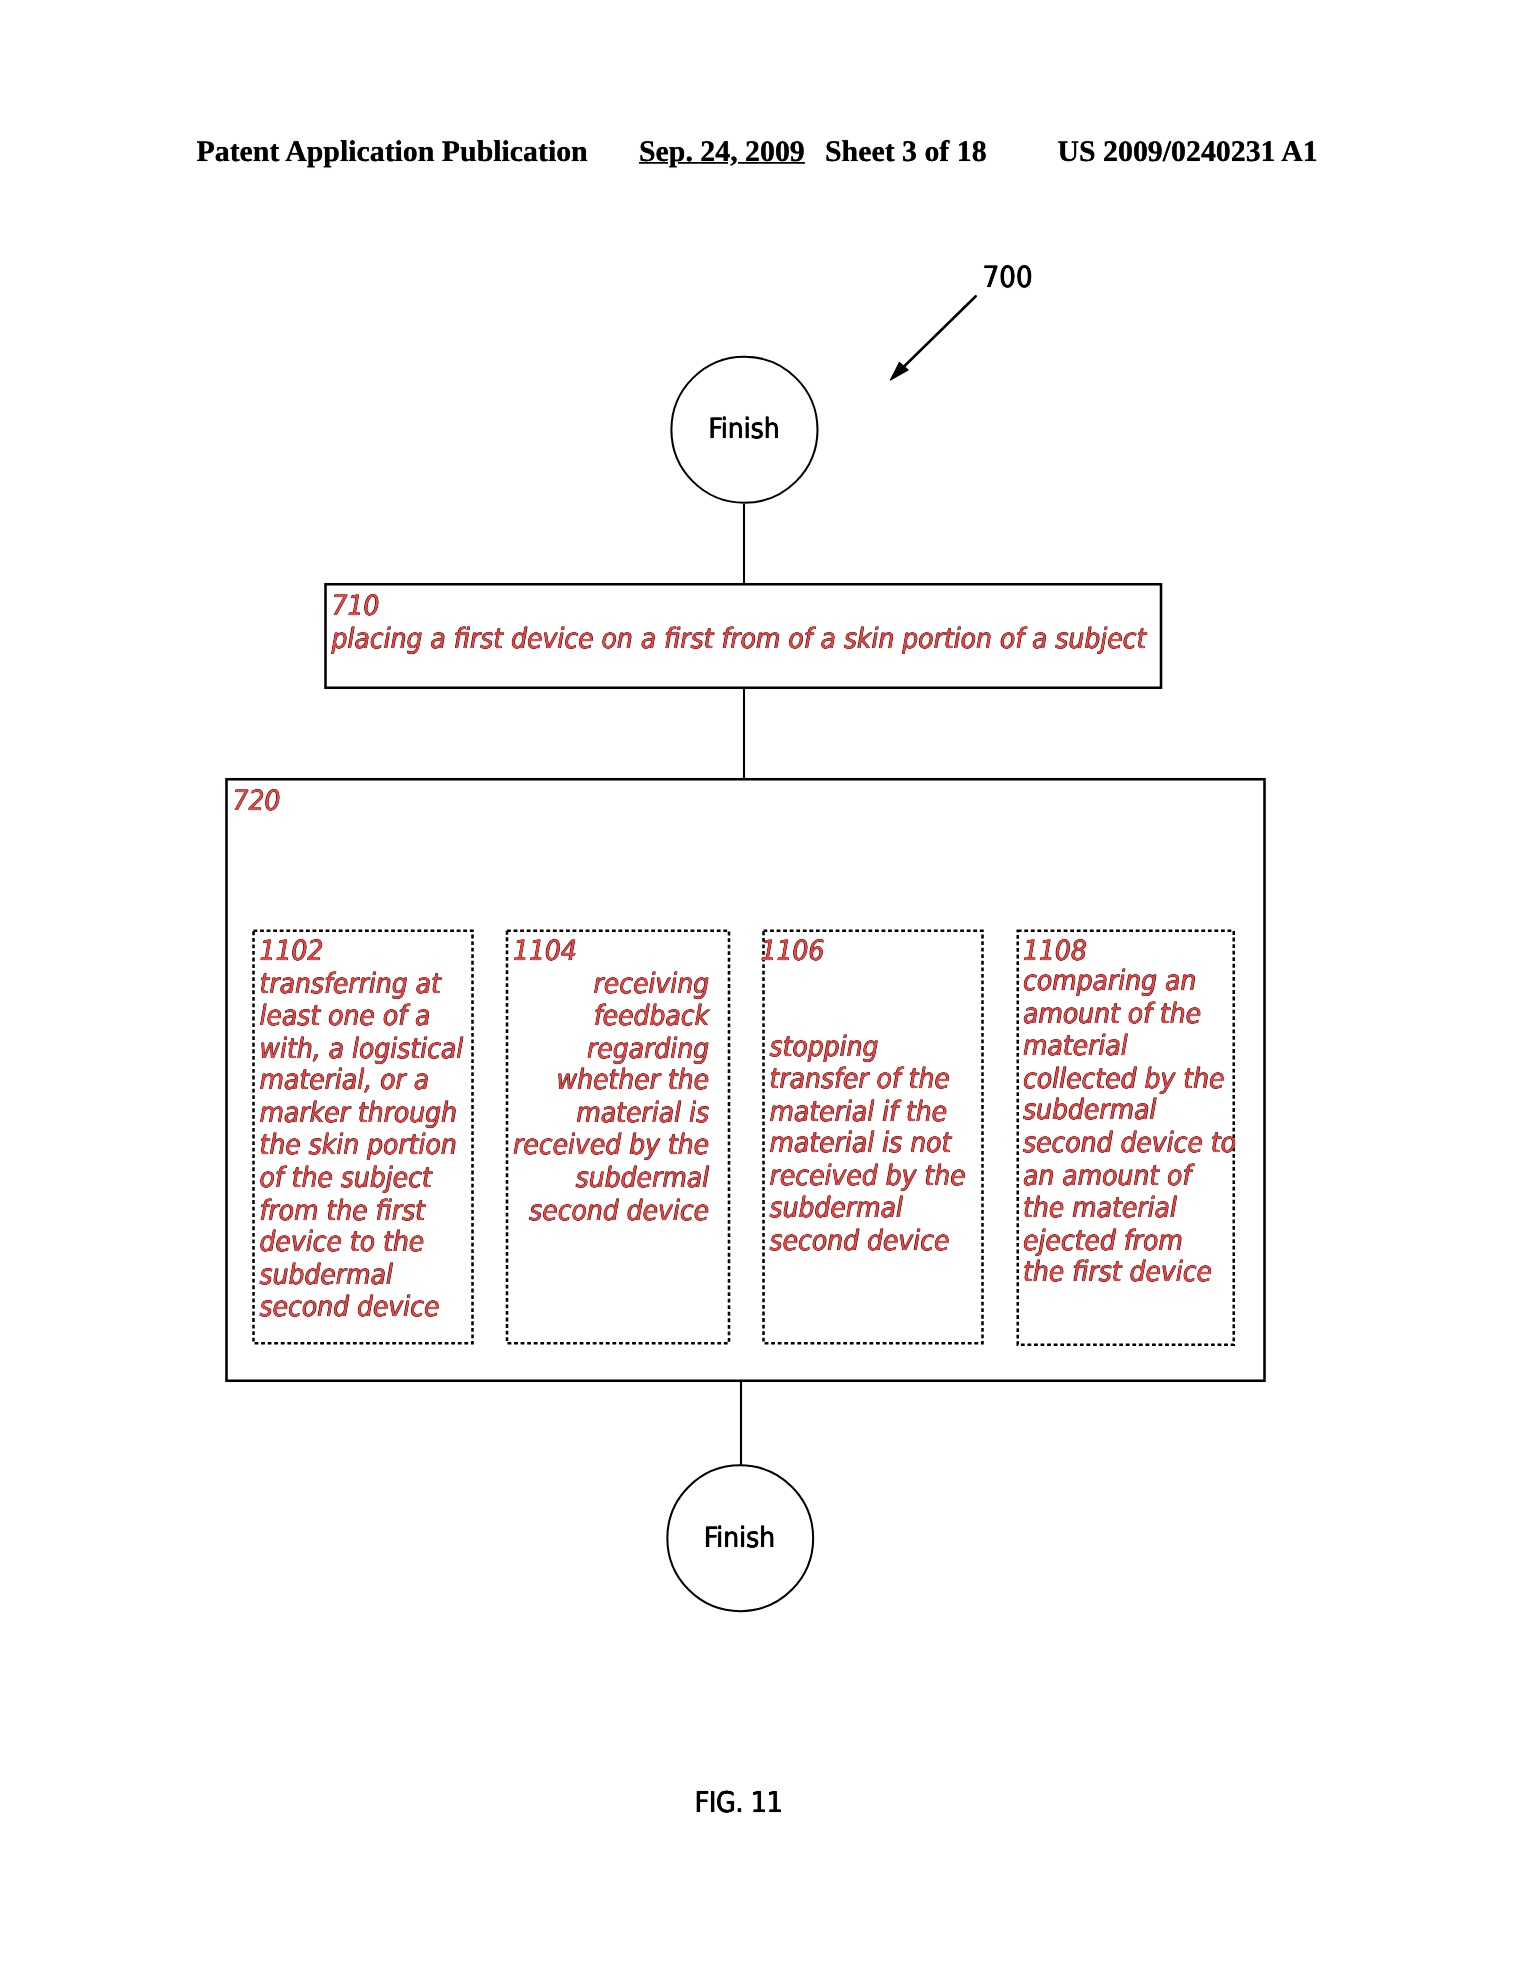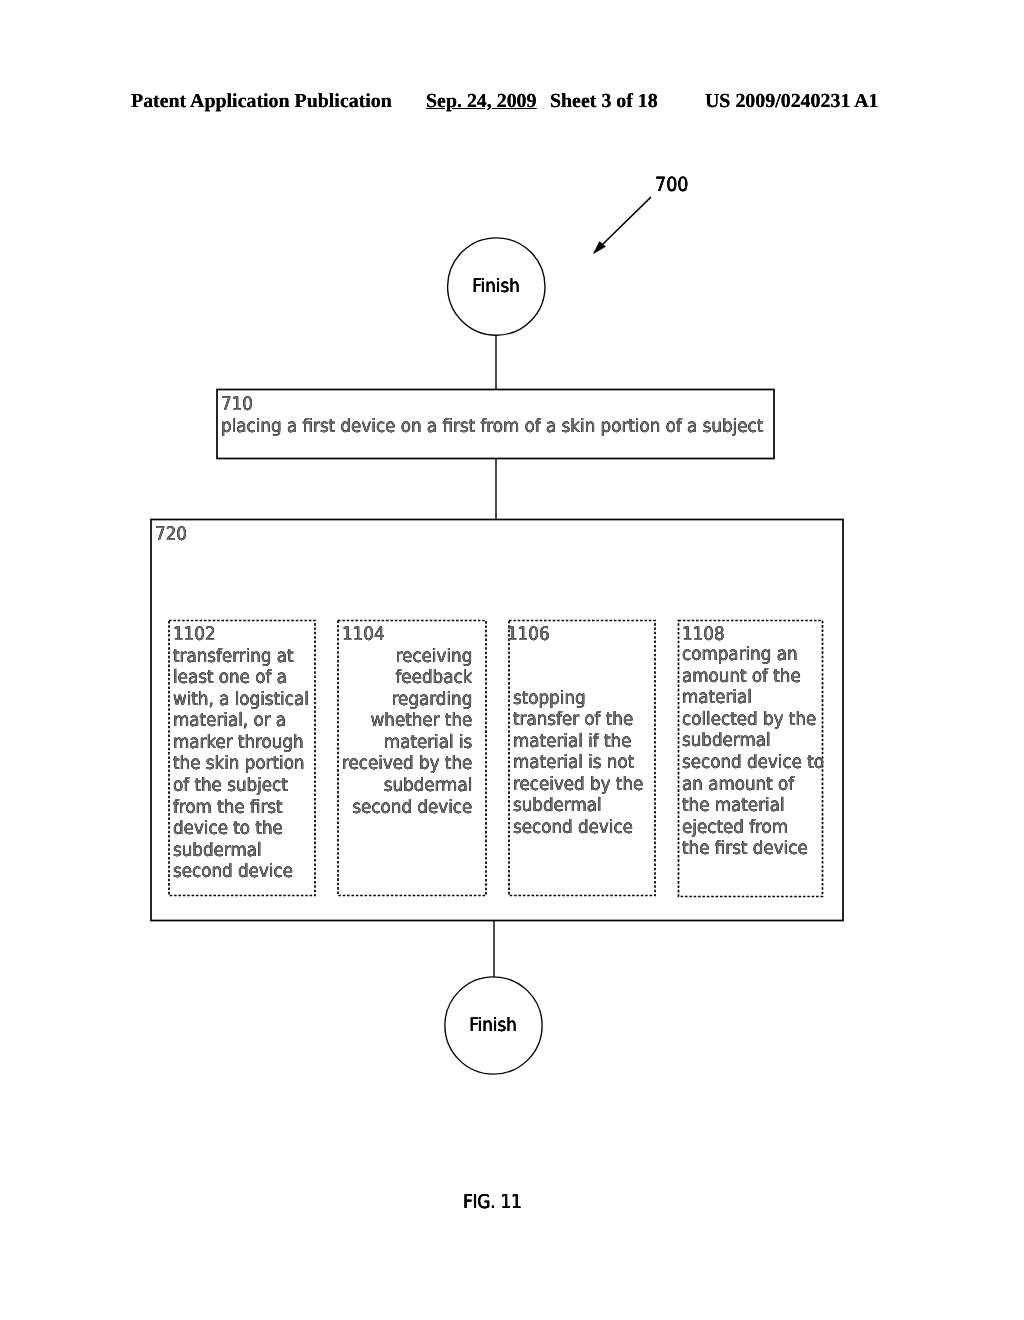--- a/index.html
+++ b/index.html
@@ -18,22 +18,22 @@
        white-space:nowrap;text-shadow:0 0 0.45px #000;}
   .hdr span{position:absolute;top:0;}
   #h-pub{left:131px;}
   #h-date{left:426px;text-decoration:underline;}
   #h-sheet{left:550px;}
   #h-num{left:705px;}
 
   
   #figsvg{position:absolute;left:0;top:0;}
   .ftext{position:absolute;font-family:"DejaVu Sans",sans-serif;font-stretch:condensed;
-         font-size:18.6px;line-height:21.6px;white-space:pre;color:#737373;
-         text-shadow:0 0 0.55px #000, 0.22px 0 0 #000, -0.22px 0 0 #000;}
+         font-size:18.6px;line-height:21.6px;white-space:pre;color:#ef4444;
+         text-shadow:0 0 0.55px #000, 0.22px 0 0 #000, -0.22px 0 0 #000;font-style:italic;}
   .nodelabel{position:absolute;font-family:"DejaVu Sans",sans-serif;font-stretch:condensed;
              font-size:18.6px;white-space:nowrap;text-align:center;
              text-shadow:0 0 0.55px #000, 0.22px 0 0 #000, -0.22px 0 0 #000;}
   .reflabel{position:absolute;font-family:"DejaVu Sans",sans-serif;font-stretch:condensed;
             font-size:19.5px;white-space:nowrap;
             text-shadow:0 0 0.55px #000, 0.25px 0 0 #000, -0.25px 0 0 #000;}
   .figcap{position:absolute;font-family:"DejaVu Sans",sans-serif;font-stretch:condensed;
           font-size:19px;font-weight:normal;white-space:nowrap;letter-spacing:-0.3px;
           text-shadow:0 0 0.55px #000, 0.25px 0 0 #000, -0.25px 0 0 #000;}
 </style>

